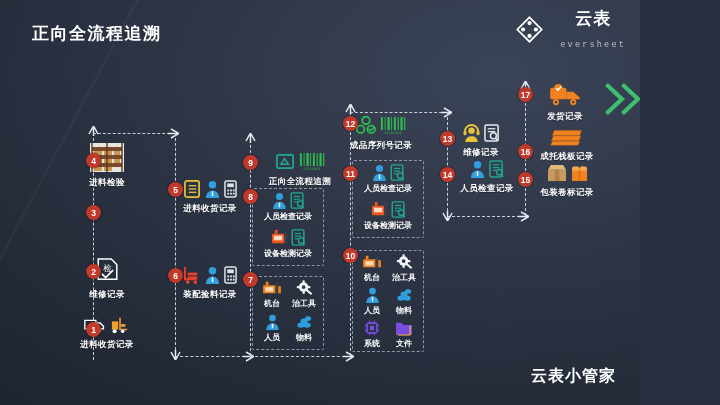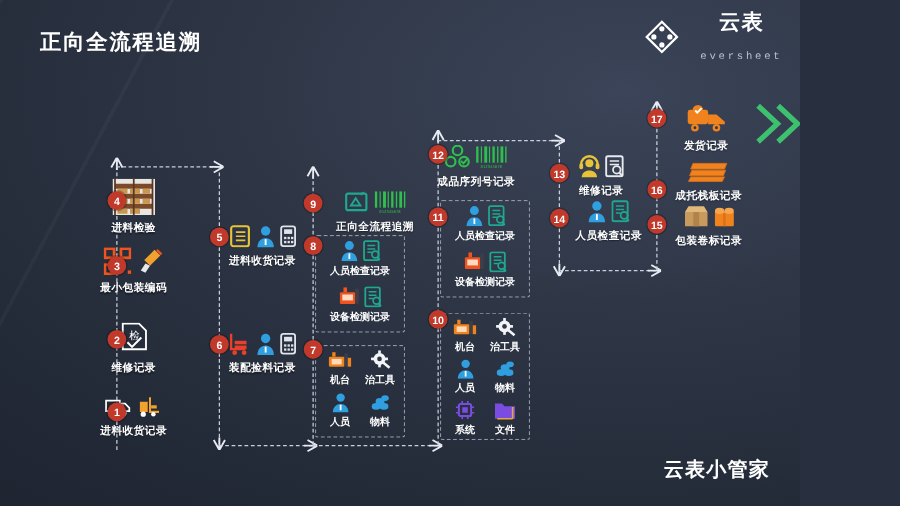--- a/index.html
+++ b/index.html
@@ -223,41 +223,20 @@
         <svg width="25" height="26" viewBox="0 0 26 28">
           <path d="M3 1h14l6 6v16H3z" fill="none" stroke="#fff" stroke-width="1.6"></path>
           <text x="13" y="14" font-size="9" fill="#fff" text-anchor="middle" font-family="DejaVu Sans">检</text>
           <path d="M7 17l4 4 8-8" fill="none" stroke="#fff" stroke-width="1.8"></path>
         </svg>
       </span>
     </div>
     <div class="lbl">维修记录</div>
   </div>
 
-  <div class="node" style="left:59px; top:198px; width:96px;">
-    <div class="icons">
-      <span>
-        <svg width="22" height="22" viewBox="0 0 24 24">
-          <rect x="1" y="1" width="8" height="8" fill="none" stroke="#f0541e" stroke-width="2.4"></rect>
-          <rect x="15" y="1" width="8" height="8" fill="none" stroke="#f0541e" stroke-width="2.4"></rect>
-          <rect x="1" y="15" width="8" height="8" fill="none" stroke="#f0541e" stroke-width="2.4"></rect>
-          <rect x="15" y="15" width="4" height="4" fill="#f0541e"></rect>
-          <rect x="21" y="20" width="3" height="3" fill="#f0541e"></rect>
-        </svg>
-      </span>
-      <span>
-        <svg width="22" height="22" viewBox="0 0 24 24">
-          <path d="M16 2l5 5-9 9-5-5z" fill="#f0a12e"></path>
-          <path d="M12 16l-4 6-4-2 4-6z" fill="#e8e8e8"></path>
-          <path d="M18 2 L22 6" stroke="#f0541e" stroke-width="2"></path>
-        </svg>
-      </span>
-    </div>
-    <div class="lbl">最小包装编码</div>
-  </div>
 
   <div class="node" style="left:72px; top:143px; width:70px;">
     <div class="icons">
       <span>
         <svg width="34" height="29" viewBox="0 0 34 29">
           <rect width="34" height="29" fill="#e9e6e2"></rect>
           <g fill="#7a4a2a">
             <rect x="2" y="4" width="30" height="4"></rect>
             <rect x="2" y="12" width="30" height="4"></rect>
             <rect x="2" y="20" width="30" height="4"></rect>

